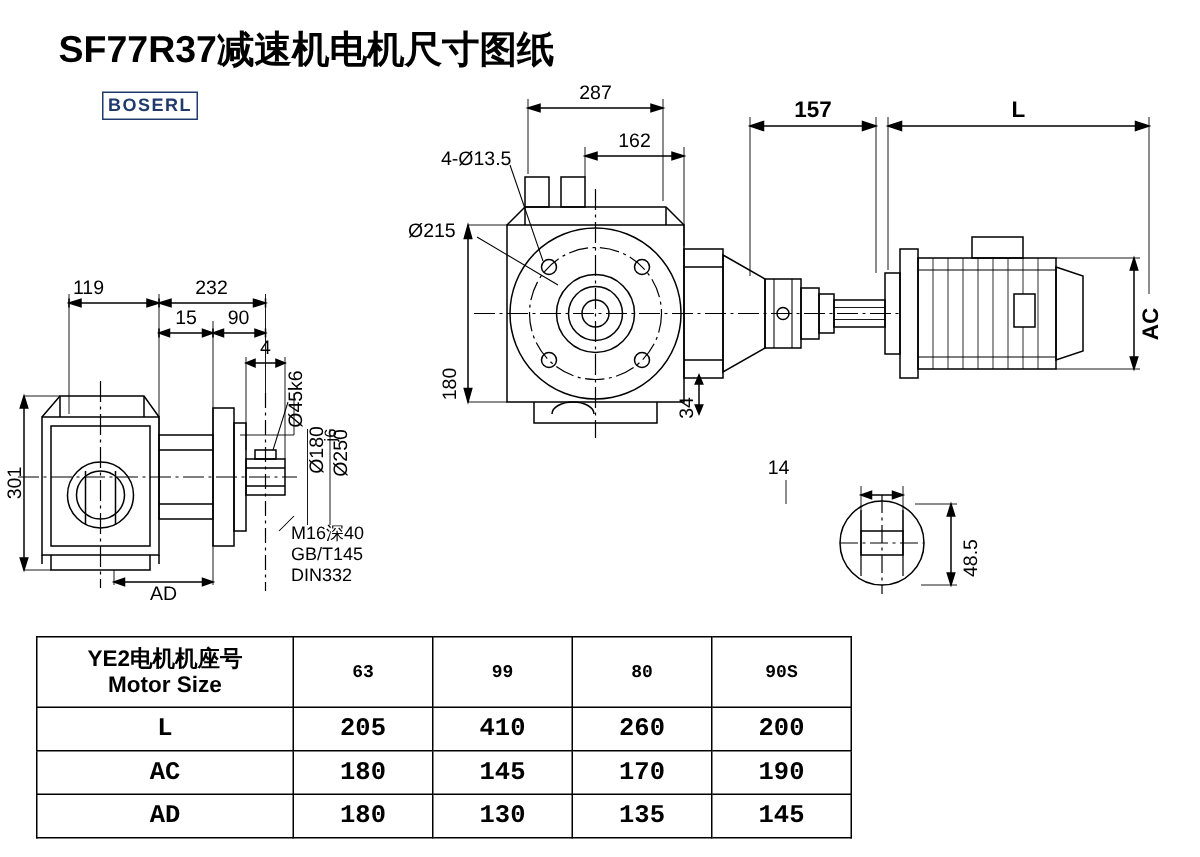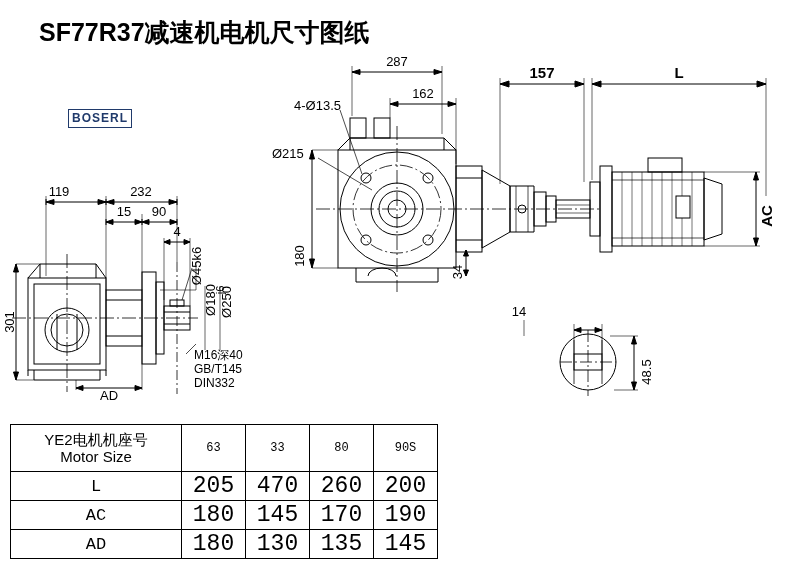--- a/index.html
+++ b/index.html
@@ -23,37 +23,37 @@
   .logo{
     position:absolute;left:68px;top:61px;
     border:1px solid #203a6b;
     color:#203a6b;
     font-size:12px;
     font-weight:bold;
     letter-spacing:1px;
     padding:1px 3px 2px 3px;
     font-family:"Liberation Sans", sans-serif;
     background:#fff;
-    margin-top:48px;
   }
   svg.draw{position:absolute;left:0;top:0;width:800px;height:571px;}
   .dim{font-family:"Liberation Sans", sans-serif;font-size:13px;fill:#000;}
   .dimL{font-family:"Liberation Sans", sans-serif;font-size:15px;fill:#000;font-weight:bold;}
   .dimS{font-family:"Liberation Sans", sans-serif;font-size:11px;fill:#000;}
   .note{font-family:"Liberation Sans", sans-serif;font-size:12px;fill:#000;}
   
   table.spec{
-    position:absolute;left:10px;top:424px;
+    position:absolute;left:24px;top:424px;
     border-collapse:collapse;
-    width:428px;
+    width:544px;
+    font-weight:bold;
   }
   table.spec td{
     border:1px solid #000;
     text-align:center;
-    font-size:23px;
+    font-size:17px;
     font-family:"Liberation Mono", monospace;
     height:28px;
     padding:0;
   }
   table.spec td.hdr-label{
     width:170px;
     font-family:"Liberation Sans", sans-serif;
     font-size:15px;
     line-height:17px;
   }
@@ -296,28 +296,28 @@
   </svg>
 
   <table class="spec">
     <tbody>
       <tr>
         <td class="hdr-label" rowspan="1">
           <div class="cn">YE2电机机座号</div>
           <div>Motor Size</div>
         </td>
         <td class="hdr-cell">63</td>
-        <td class="hdr-cell">33</td>
+        <td class="hdr-cell">99</td>
         <td class="hdr-cell">80</td>
         <td class="hdr-cell">90S</td>
       </tr>
       <tr>
         <td class="lbl">L</td>
         <td>205</td>
-        <td>470</td>
+        <td>410</td>
         <td>260</td>
         <td>200</td>
       </tr>
       <tr>
         <td class="lbl">AC</td>
         <td>180</td>
         <td>145</td>
         <td>170</td>
         <td>190</td>
       </tr>

